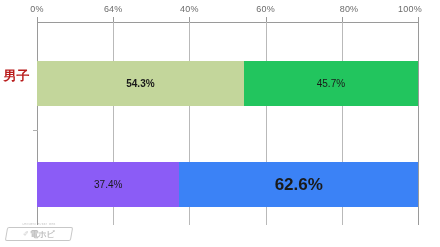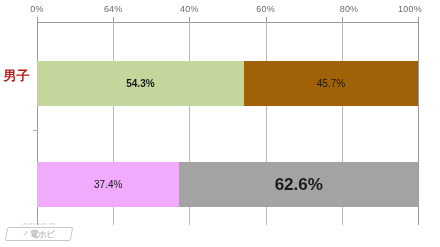--- a/index.html
+++ b/index.html
@@ -198,30 +198,30 @@
     <div class="gridline" style="left: 228.6px;"></div>
     <div class="gridline" style="left: 304.8px;"></div>
     <div class="gridline edge-right" style="left: 381px;"></div>
 
     <div class="mid-tick"></div>
 
     <div class="bar-row" id="row0" style="top: 31px; margin-top: 8px;">
       <div class="seg" id="r0s0" style="left: 0px; width: 206.883px; background: rgb(195, 214, 155);">
         <span class="seg-label small-bold">54.3%</span>
       </div>
-      <div class="seg" id="r0s1" style="left: 206.883px; width: 174.117px; background: #a16207;">
+      <div class="seg" id="r0s1" style="left: 206.883px; width: 174.117px; background: #22c55e;">
         <span class="seg-label small-regular">45.7%</span>
       </div>
     </div>
 
     <div class="bar-row" id="row1" style="top: 140px;">
-      <div class="seg" id="r1s0" style="left: 0px; width: 142.494px; background: #f0abfc;">
+      <div class="seg" id="r1s0" style="left: 0px; width: 142.494px; background: #8b5cf6;">
         <span class="seg-label small-regular">37.4%</span>
       </div>
-      <div class="seg" id="r1s1" style="left: 142.494px; width: 238.506px; background: #a3a3a3;">
+      <div class="seg" id="r1s1" style="left: 142.494px; width: 238.506px; background: #3b82f6;">
         <span class="seg-label large-bold">62.6%</span>
       </div>
     </div>
   </div>
 
   <div class="cat-label" id="cat0" style="top: 66.5px;">男子</div>
 
   <div class="watermark">
     <div class="wm-top">DENGEKI HOBBY WEB</div>
     <div class="wm-box">

